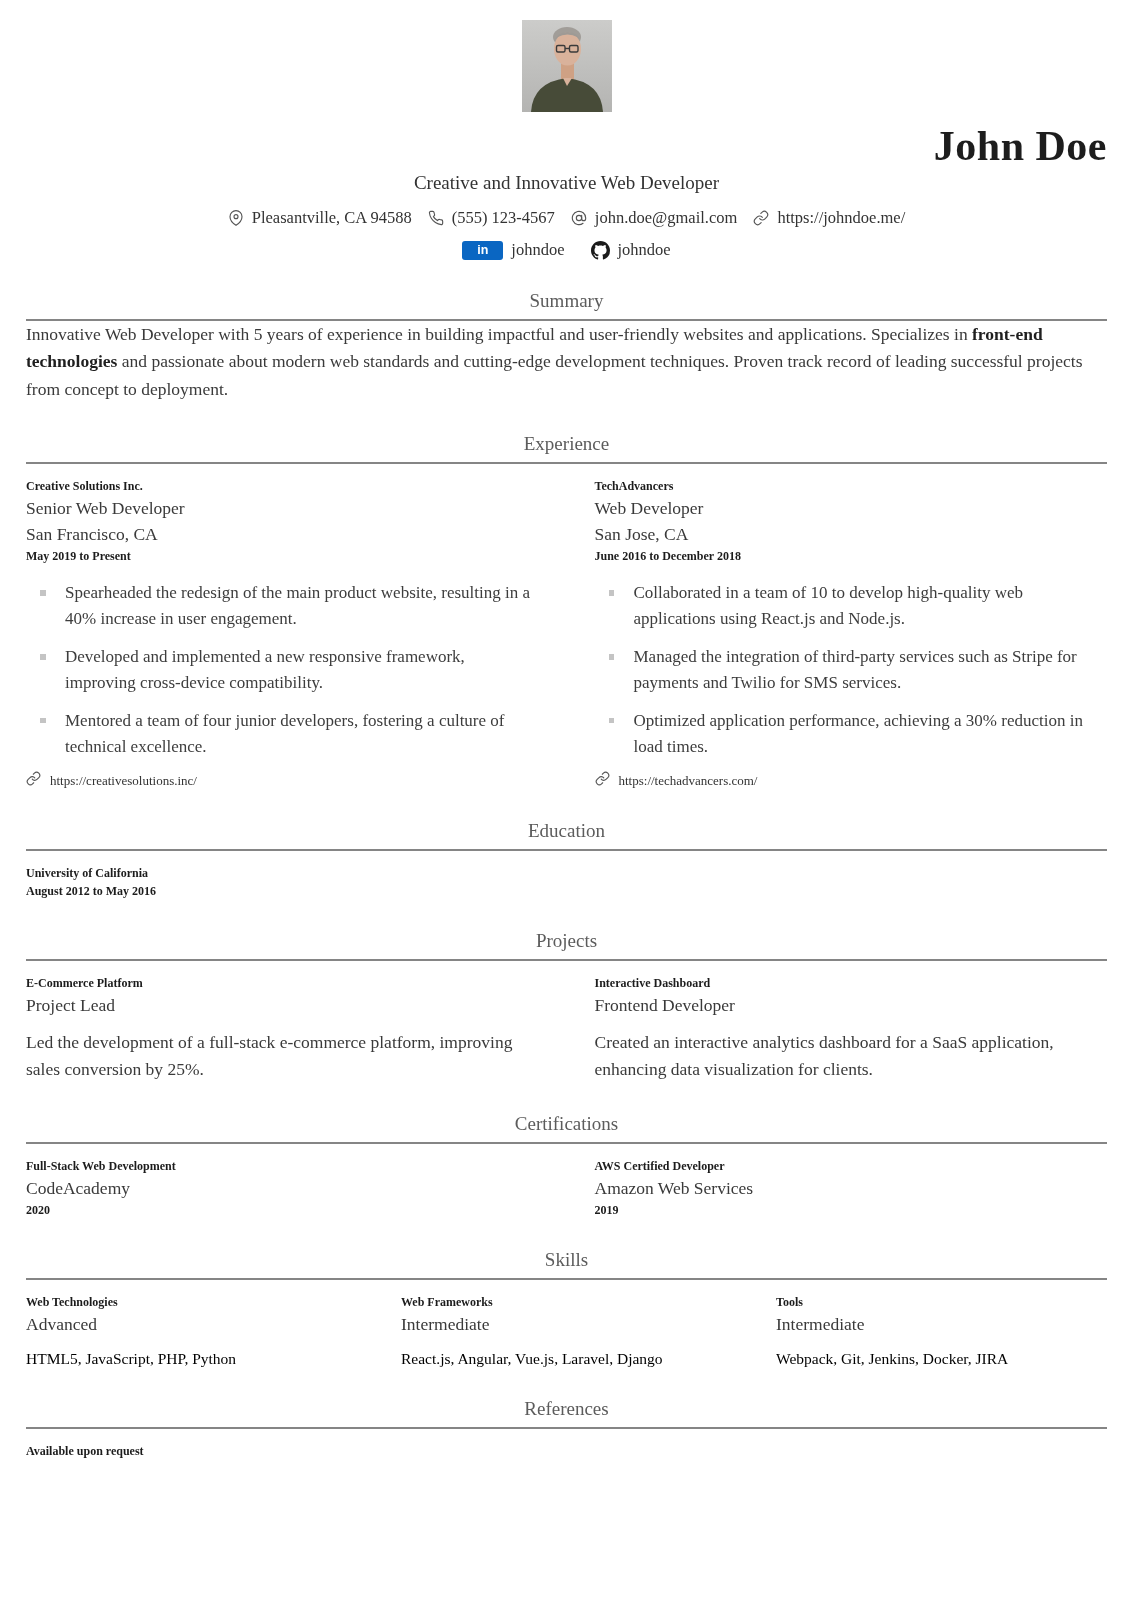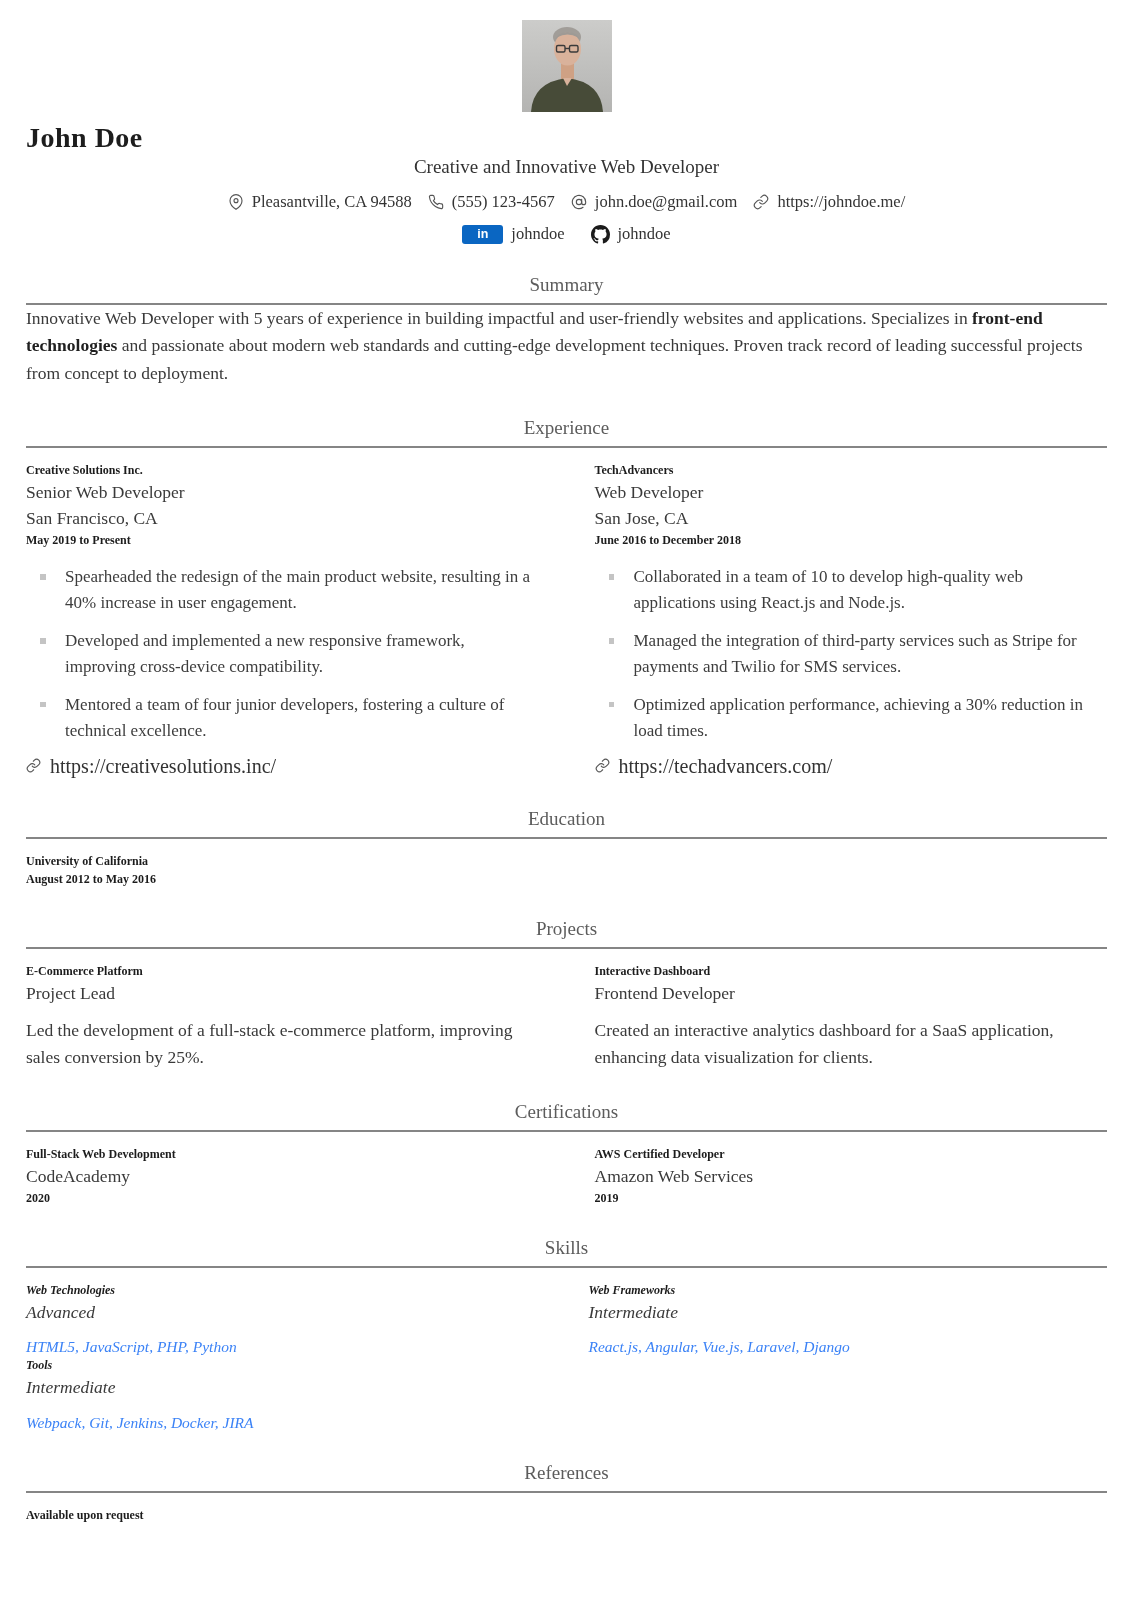--- a/index.html
+++ b/index.html
@@ -6,55 +6,55 @@
   html, body { margin: 0; padding: 0; background: #ffffff; }
   body {
     width: 1133px; height: 1600px; overflow: hidden;
     font-family: "Liberation Serif", "DejaVu Serif", serif;
     color: #3a3a3a;
   }
   .page { padding: 20px 26px 0; }
 
   
   .photo { width: 90px; height: 92px; margin: 0 auto; display: block; }
-  h1.name { text-align: left; font-size: 28px; font-weight: 700; color: #1d1d1d; margin: 10px 0 2px; letter-spacing: 0.5px; }
+  h1.name { text-align: right; font-size: 42px; font-weight: 700; color: #1d1d1d; margin: 10px 0 2px; letter-spacing: 0.5px; }
   .job-title { text-align: center; font-size: 19px; color: #333; margin-bottom: 14px; }
   .contact-row { display: flex; justify-content: center; align-items: center; gap: 16px; font-size: 16.5px; color: #333; margin-top: 7px; }
   .contact-row + .contact-row { margin-top: 12px; gap: 26px; }
   .contact-item { display: flex; align-items: center; gap: 8px; color: #333; text-decoration: none; }
   .contact-item svg { display: block; }
   .li-badge {
     width: 41px; height: 19px; background: #0a66c2; border-radius: 3px;
     color: #fff; font-family: "Liberation Sans", sans-serif; font-weight: 700; font-size: 12.5px;
     display: flex; align-items: center; justify-content: center; line-height: 1;
   }
 
   
   .sec { margin-top: 30px; }
   .sec-h { text-align: center; font-size: 19px; font-weight: 400; color: #5c5c5c; margin: 0 0 7px; }
   .rule { border-top: 2px solid #858585; height: 0; }
   .sec-body { margin-top: 13px; }
 
   .two-col { display: grid; grid-template-columns: 1fr 1fr; column-gap: 56px; }
-  .three-col { display: grid; grid-template-columns: 1fr 1fr; column-gap: 44px; font-style: italic; }
+  .three-col { display: grid; grid-template-columns: 1fr 1fr 1fr; column-gap: 44px; }
 
   .line { font-size: 17.5px; line-height: 1.5; }
   .line.strong { font-weight: 700; color: #1c1c1c; font-size: 12px; }
 
   ul.bullets { list-style: none; margin: 15px 0 12px; padding: 0 0 0 12px; font-family: Liberation Serif, serif; }
   ul.bullets li { position: relative; padding-left: 27px; margin-bottom: 12px; font-size: 17px; line-height: 1.52; color: #3d3d3d; }
   ul.bullets li::before { content: ""; position: absolute; left: 2px; top: 10px; width: 5.5px; height: 5.5px; background: #c4c4c4; }
 
-  .url-row { display: flex; align-items: center; gap: 9px; font-size: 20px; color: #333; text-decoration: none; margin-top: 4px; }
+  .url-row { display: flex; align-items: center; gap: 9px; font-size: 13px; color: #333; text-decoration: none; margin-top: 4px; }
 
   .summary-text { font-size: 17.5px; line-height: 1.56; margin: 0; color: #3a3a3a; }
   .summary-text strong { color: #1f1f1f; }
 
   .proj-desc { font-size: 17.5px; line-height: 1.55; margin-top: 10px; }
-  .skill-items { font-size: 15.5px; margin-top: 13px; color: #3b82f6; }
+  .skill-items { font-size: 15.5px; margin-top: 13px; color: #000000; }
 </style>
 </head>
 <body>
 
 <div class="page">
 
   <header>
     <svg class="photo" viewBox="0 0 90 92" aria-hidden="true">
       <defs>
         <linearGradient id="pbg" x1="0" y1="0" x2="0" y2="1">

